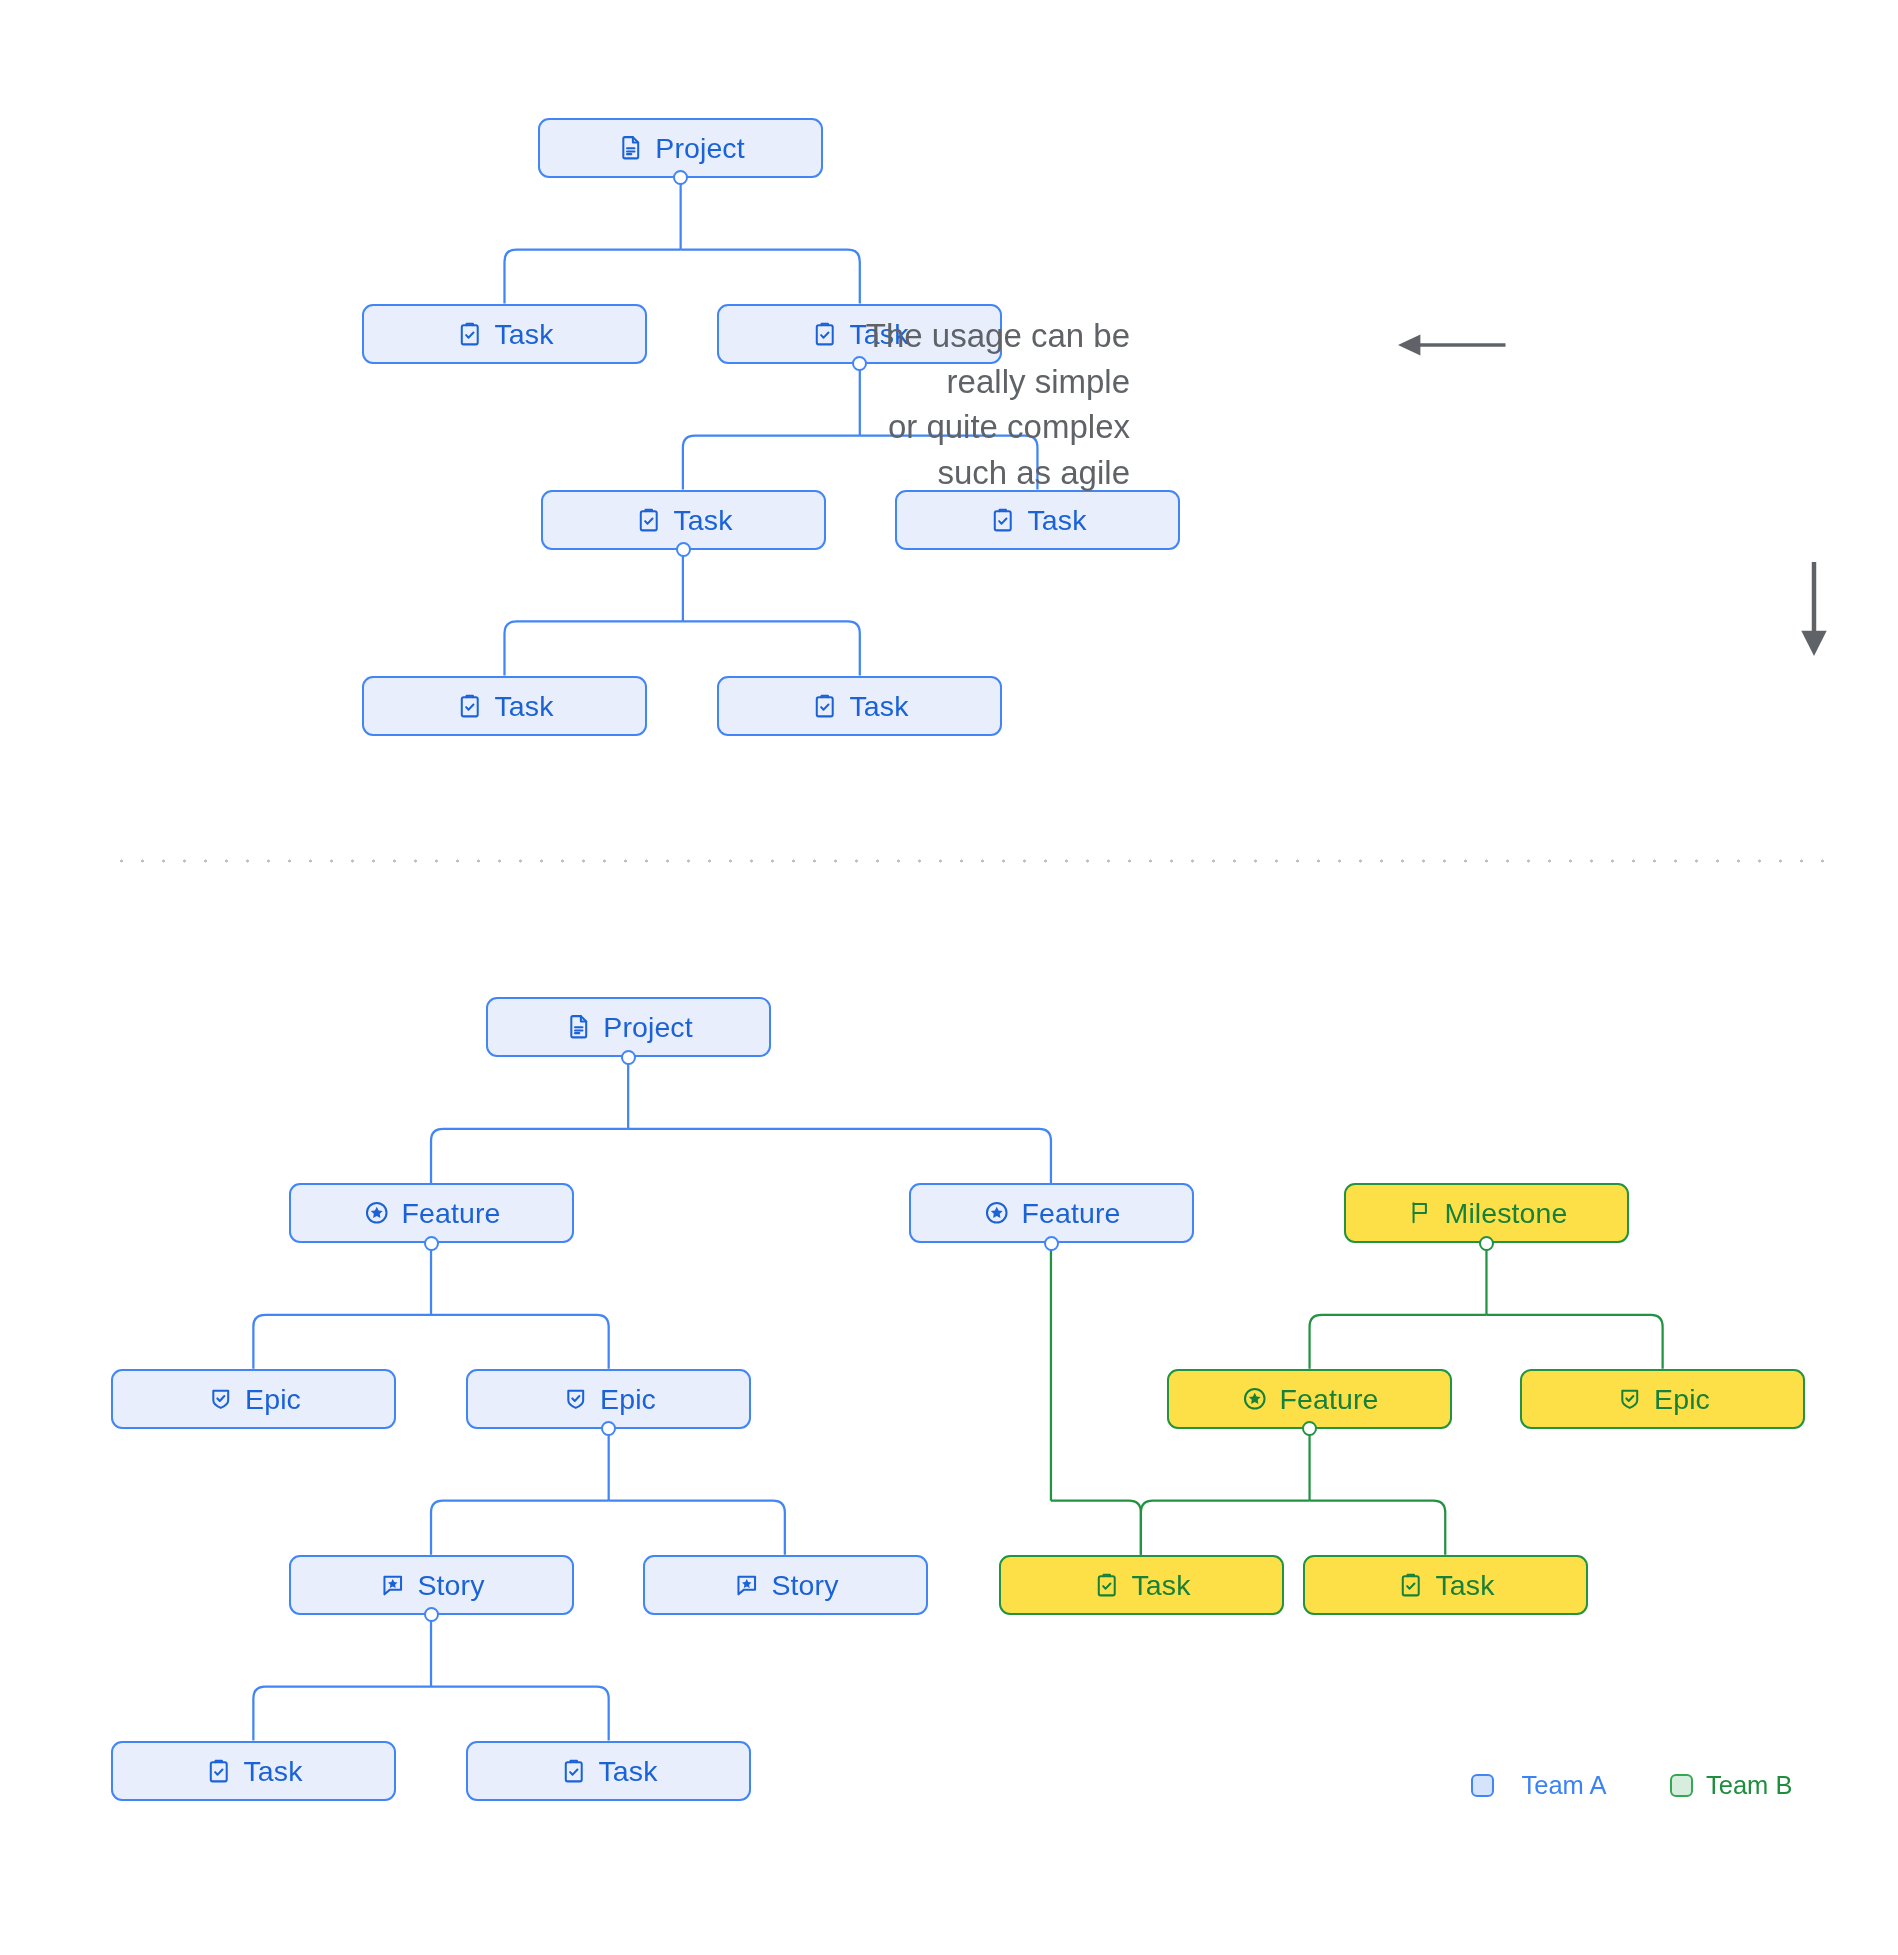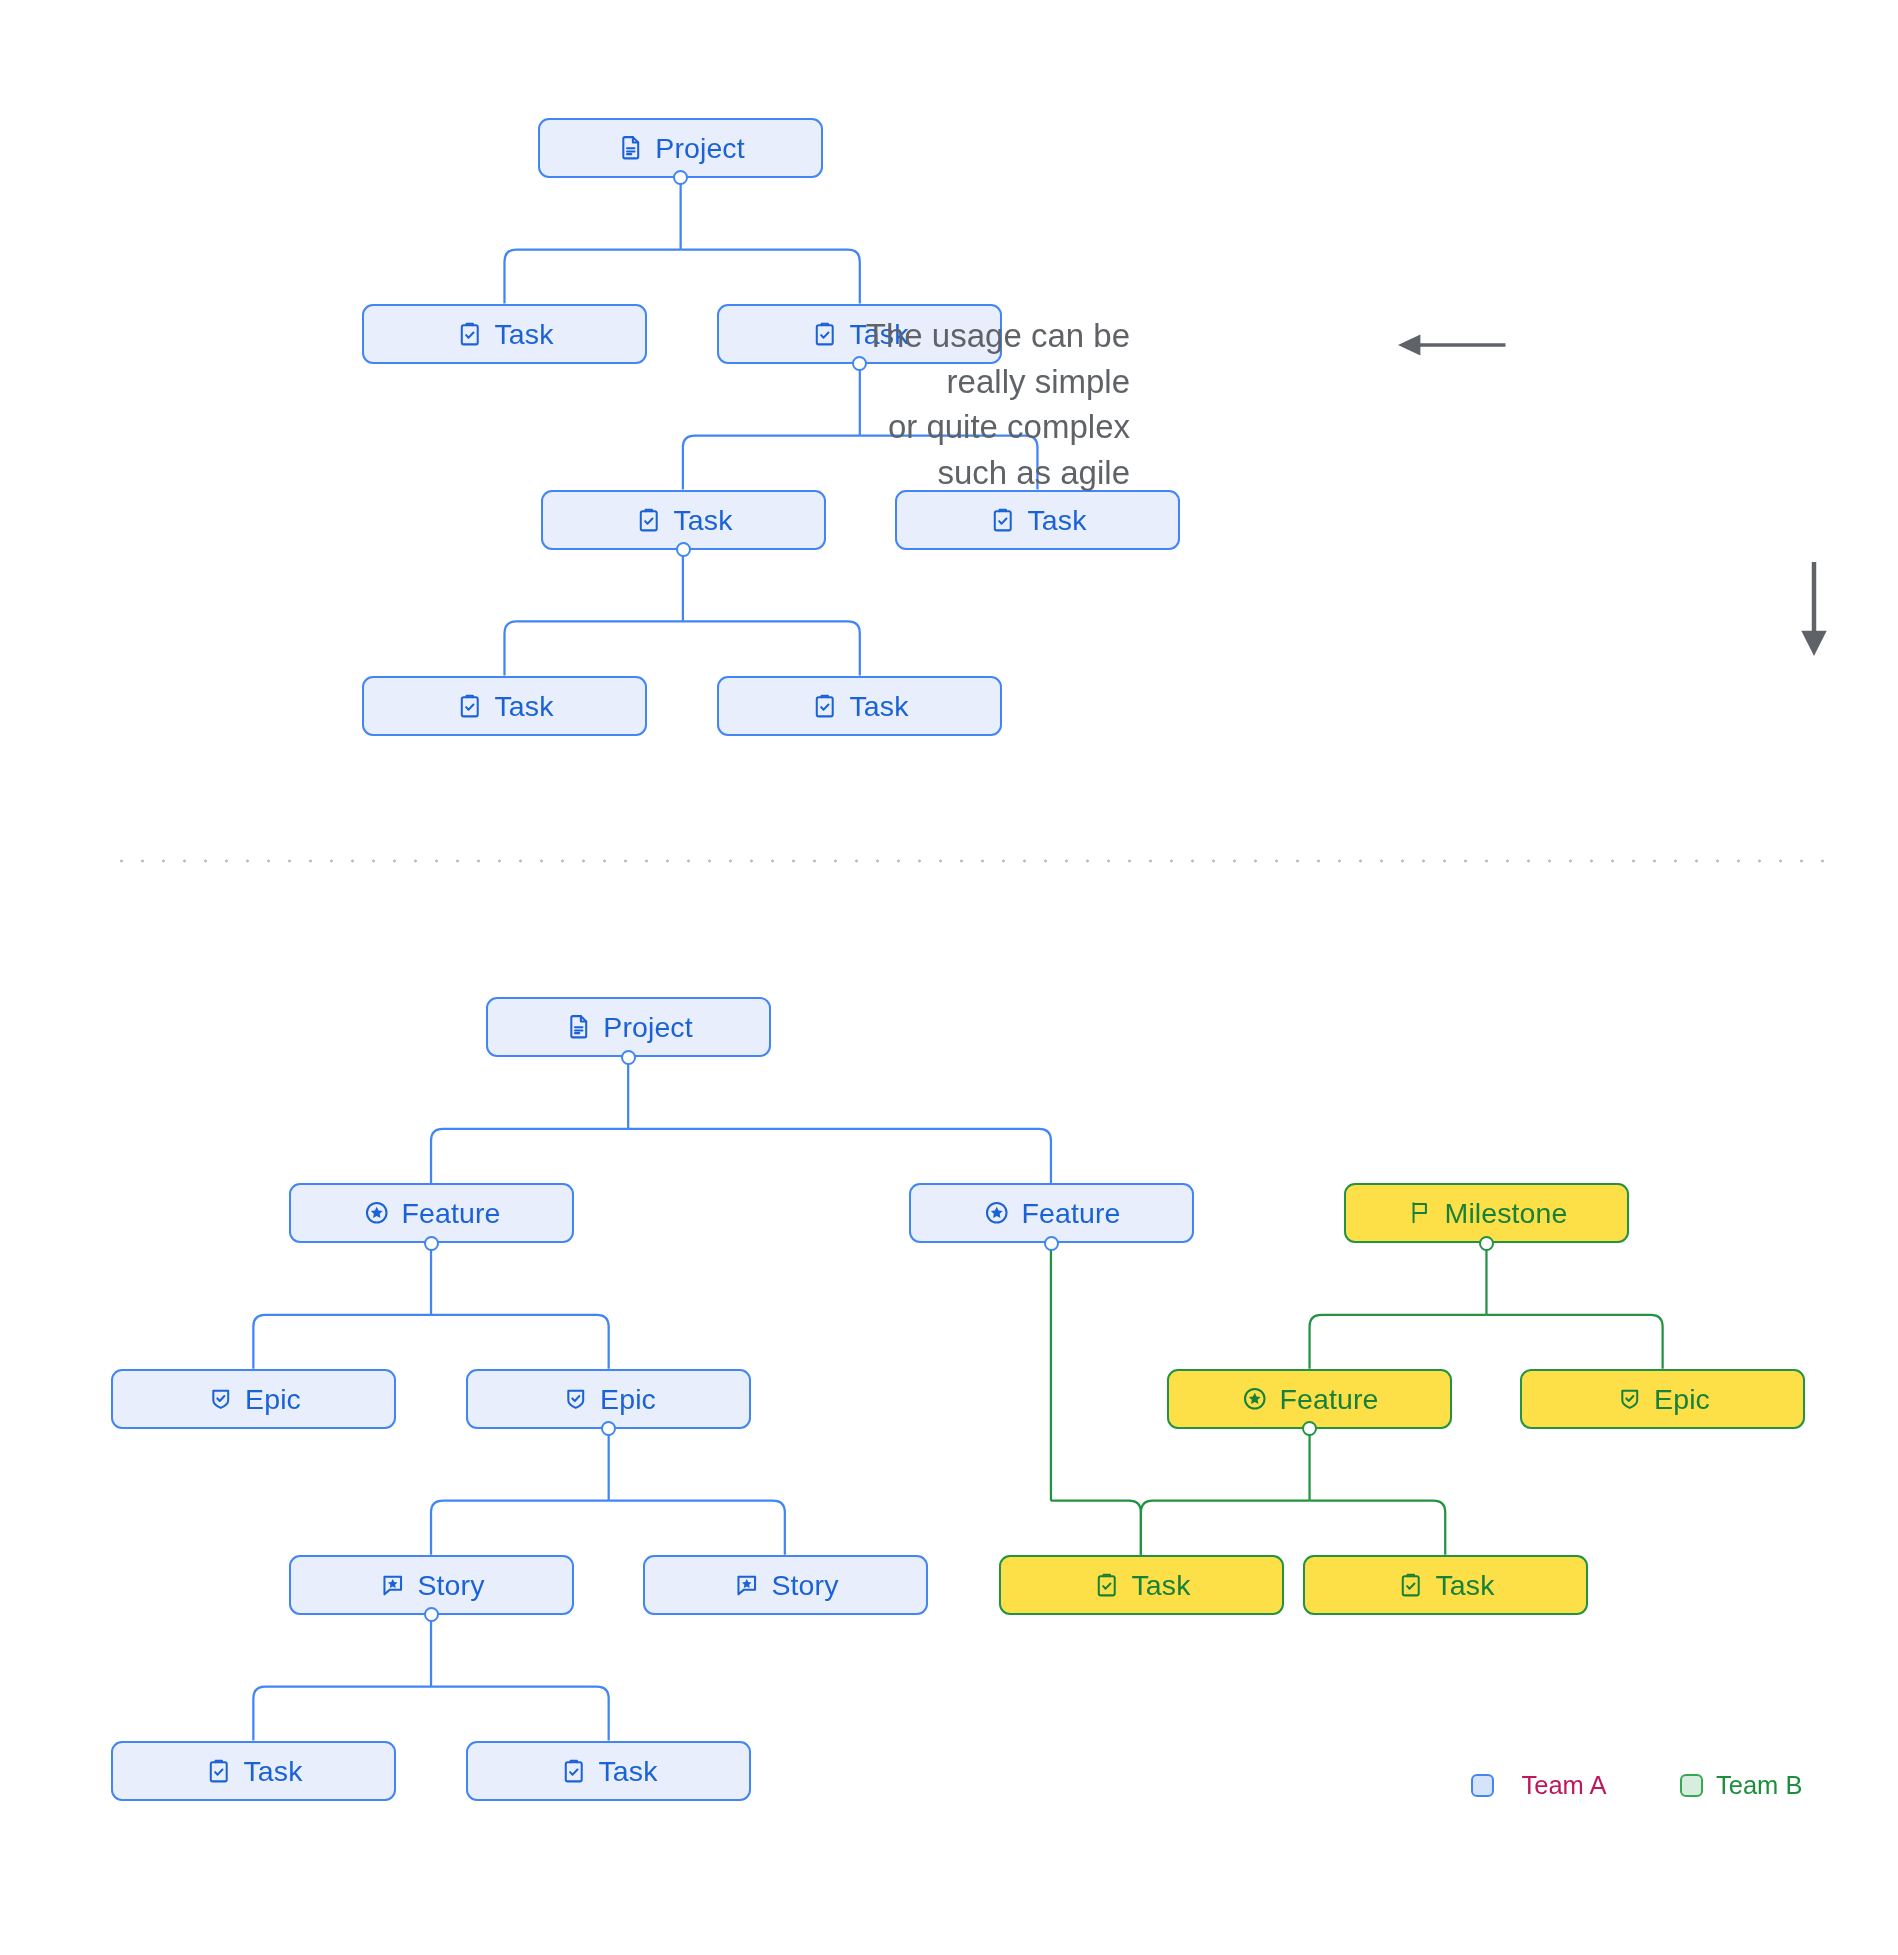--- a/index.html
+++ b/index.html
@@ -85,21 +85,21 @@
     gap: 13.5px;
     font-size: 25.5px;
   }
   .legend .swatch {
     width: 22.5px;
     height: 22.5px;
     border-radius: 6px;
     border: 2.2px solid;
     box-sizing: border-box;
   }
-  .legend.team-a { color: #be185d; gap: 28px; }
+  .legend.team-a { color: #3b82f6; gap: 28px; }
   .legend.team-a .swatch { background:#d5e3fb; border-color:#4285f4; }
   .legend.team-b { color: #1e8e3e; }
   .legend.team-b .swatch { background:#d7eddd; border-color:#34a853; }
 </style>
 </head>
 <body>
 
 <div id="canvas">
   <svg id="edge-layer" width="1898" height="1955" style="position:absolute;left:0;top:0;" viewBox="0 0 2532 2608">
       <path d="M 908 237 L 908 333" fill="none" stroke="#4285f4" stroke-width="3"></path>
@@ -383,18 +383,18 @@
   </svg>
 
   <div id="divider" style="position:absolute;left:111px;top:859px;width:1724px;height:3.7px;
               background-image:radial-gradient(circle, #bdc1c6 1.3px, transparent 1.5px);
               background-size:21px 3.7px;background-repeat:repeat-x;"></div>
 
   <div class="legend team-a" style="left:1471px;top:1771px;">
     <span class="swatch"></span>
     <span>Team A</span>
   </div>
-  <div class="legend team-b" style="left:1670px;top:1771px;margin-left:10px;">
+  <div class="legend team-b" style="left:1670px;top:1771px;">
     <span class="swatch"></span>
     <span>Team B</span>
   </div>
 </div>
 
 
 </body></html>

